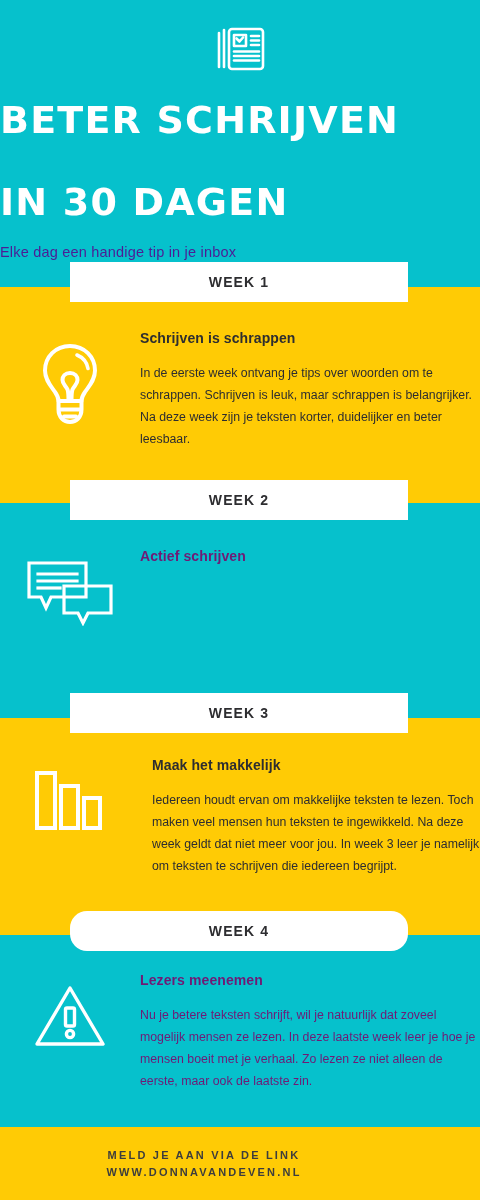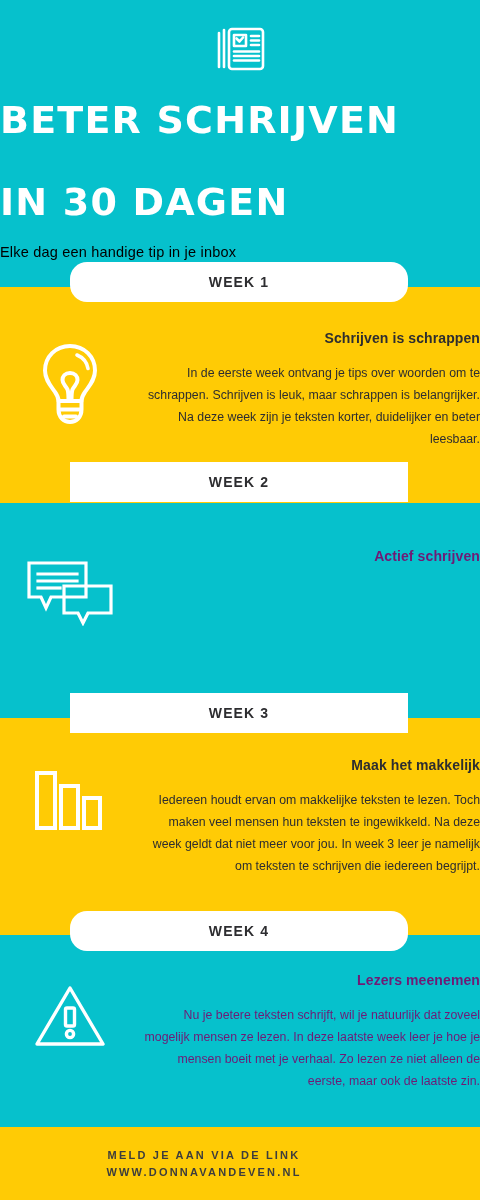--- a/index.html
+++ b/index.html
@@ -50,43 +50,43 @@
     line-height:1.08;
     letter-spacing:1.2px;
     color:#ffffff;
     text-transform:uppercase;
   }
   .main-title .line2 { display:block;margin-top:41px; }
   .subtitle {
     margin-top:21px;
     font-size:14.5px;
     font-weight:500;
-    color:#000000;
+    color:#4c1d95;
     letter-spacing:0.2px;
   }
 
   
   .week-banner {
     position:absolute;
     left:70px;
     width:338px;
     height:40px;
     background:#ffffff;
     display:flex;
     align-items:center;
     justify-content:center;
   }
   .week-banner-label {
     font-size:14px;
     font-weight:bold;
     letter-spacing:1.1px;
     color:#2d2d30;
   }
-  .wb1 { top:262px;border-radius:17px; }
-  .wb2 { top:462px; }
+  .wb1 { top:262px; }
+  .wb2 { top:480px; }
   .wb3 { top:693px; }
   .wb4 { top:911px;border-radius:17px; }
 
   
   .week-body {
     position:absolute;
     left:0; width:480px;
     display:flex;
     align-items:flex-start;
   }
@@ -97,21 +97,20 @@
 
   .week-icon {
     width:140px;
     flex:0 0 140px;
     display:flex;
     justify-content:center;
     padding-top:12px;
   }
   .week-text {
     flex:1;
-    text-align:right;
   }
   .week-heading {
     font-size:14px;
     font-weight:bold;
     letter-spacing:0.1px;
     margin-bottom:17px;
   }
   .week-para {
     font-size:12.3px;
     line-height:1.78;

